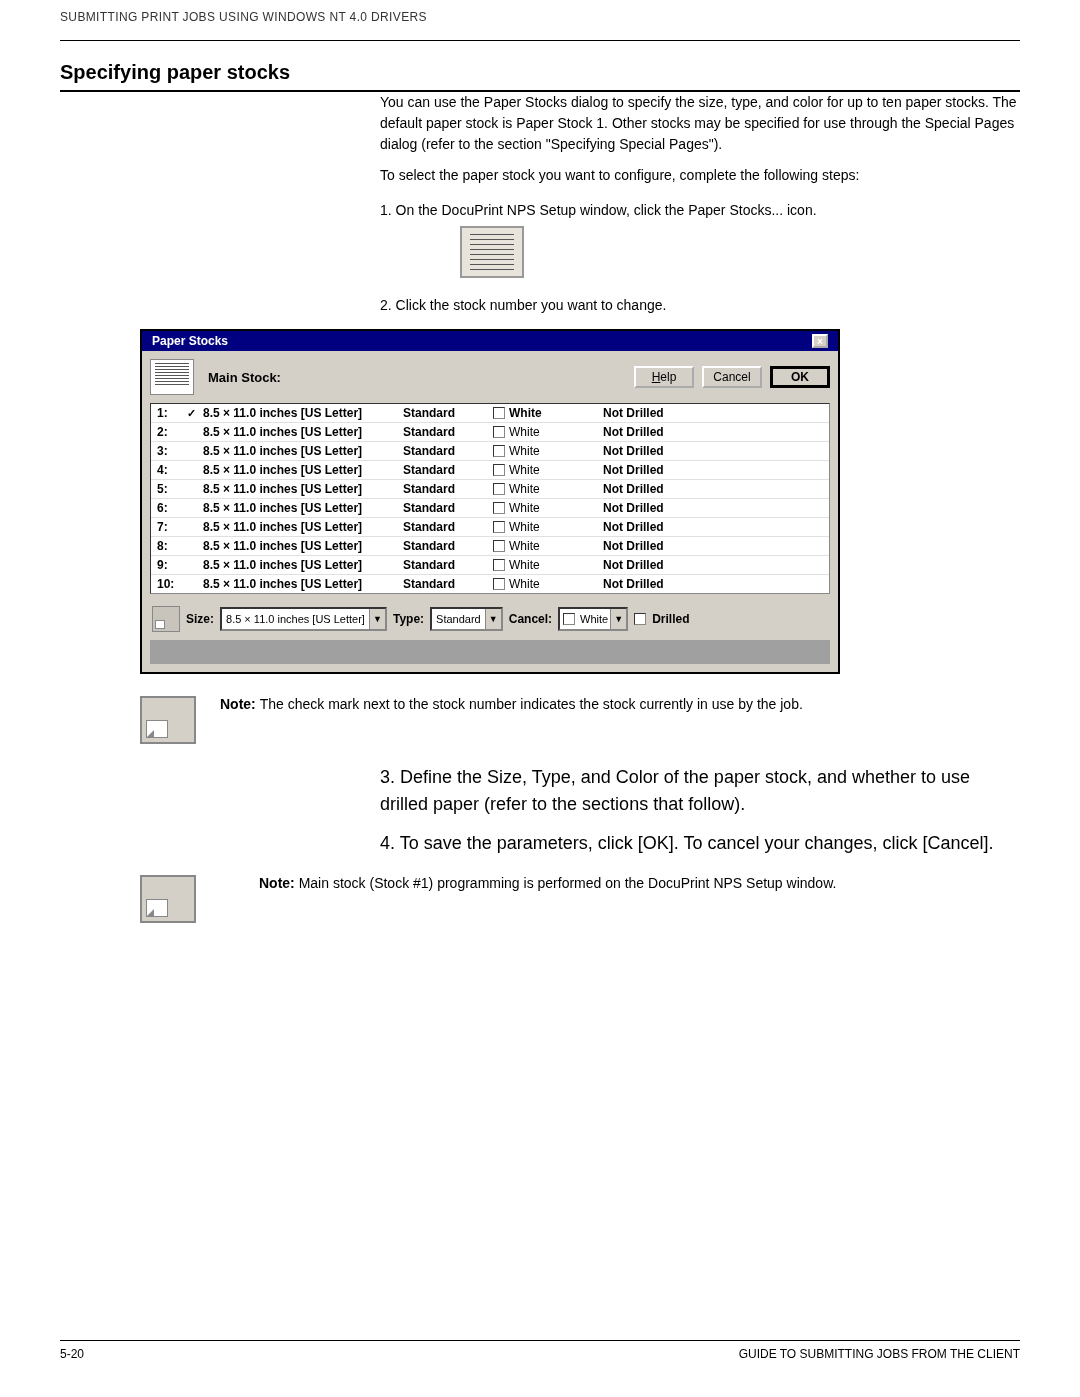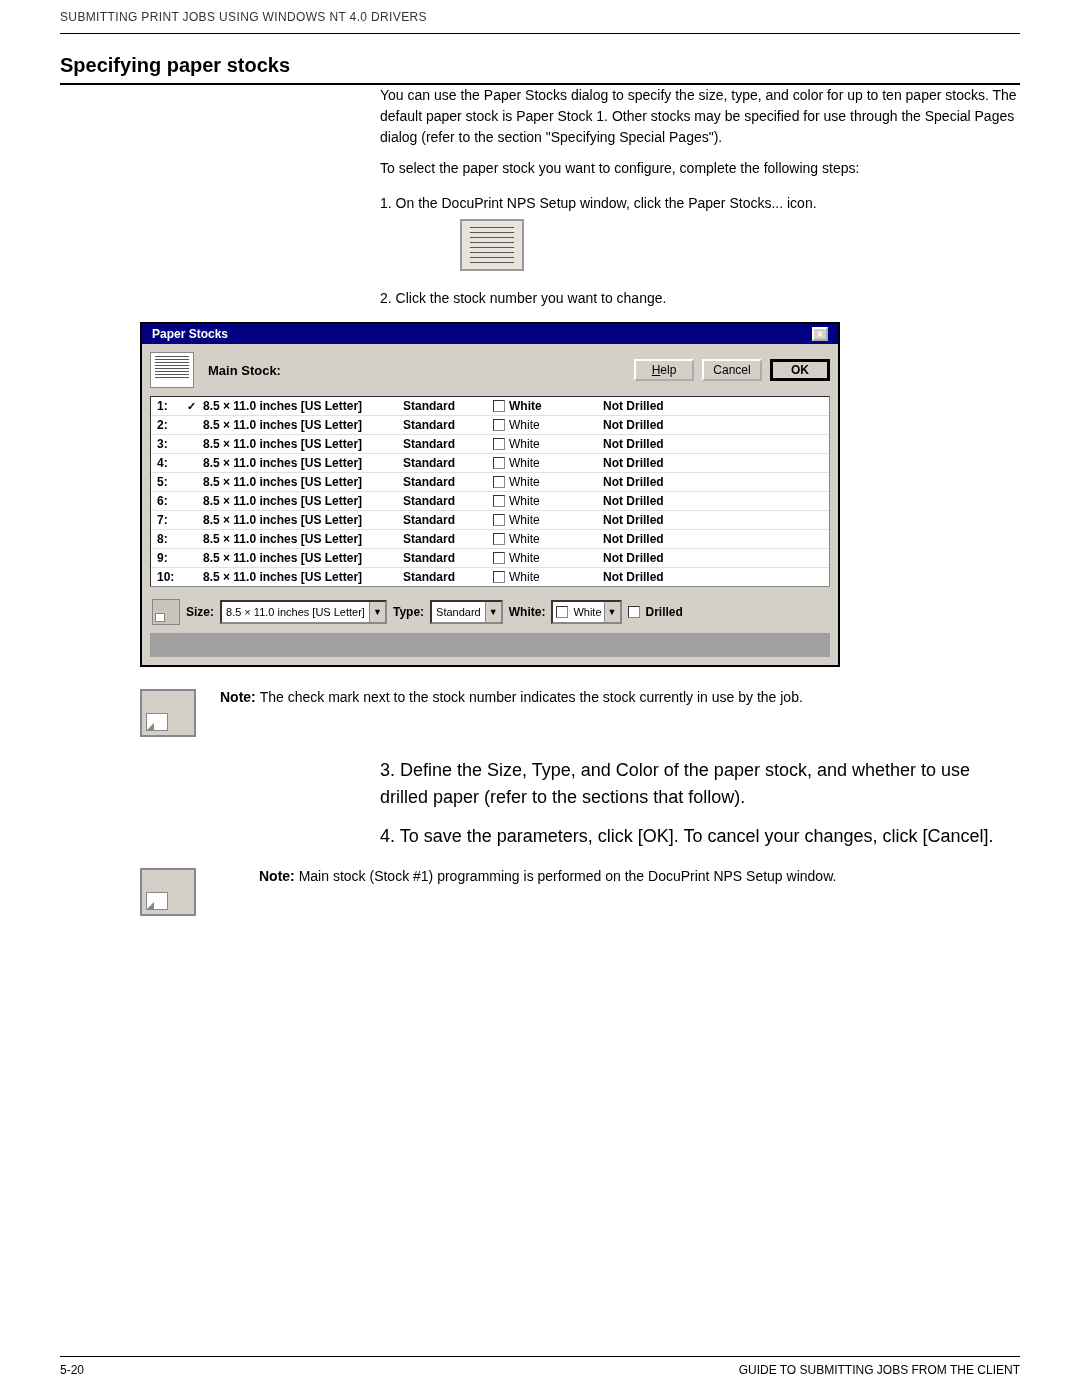--- a/index.html
+++ b/index.html
@@ -15,21 +15,21 @@
 
     .page-container {
       width: 1080px;
       min-height: 1397px;
       padding: 0 60px 40px 60px;
       position: relative;
     }
 
     .top-header {
       border-bottom: 1px solid #000;
-      padding: 10px 0 9px 0;
+      padding: 10px 0 16px 0;
       margin-bottom: 20px;
       font-size: 12px;
       color: #333;
       letter-spacing: 0.03em;
     }
 
     .section-title {
       font-size: 20px;
       font-weight: bold;
       border-bottom: 2px solid #000;
@@ -229,21 +229,21 @@
     }
 
     .numbered-step {
       margin-bottom: 12px;
       font-size: 18px;
       line-height: 1.5;
     }
 
     .page-footer {
       position: absolute;
-      bottom: 20px;
+      bottom: 36px;
       left: 60px;
       right: 60px;
       display: flex;
       justify-content: space-between;
       font-size: 12px;
       border-top: 1px solid #000;
       padding-top: 6px;
     }
 
     
@@ -436,21 +436,21 @@
             <span style="padding:1px 4px; font-size:11px;">8.5 × 11.0 inches [US Letter]</span>
             <div style="background:#d4d0c8; border-left:1px solid #888; width:16px; height:20px; display:flex; align-items:center; justify-content:center; font-size:9px; cursor:pointer;">▼</div>
           </div>
 
           <span style="font-weight:bold; font-size:12px;">Type:</span>
           <div style="display:flex; align-items:center; border:2px inset #888; background:#fff;">
             <span style="padding:1px 4px; font-size:11px;">Standard</span>
             <div style="background:#d4d0c8; border-left:1px solid #888; width:16px; height:20px; display:flex; align-items:center; justify-content:center; font-size:9px; cursor:pointer;">▼</div>
           </div>
 
-          <span style="font-weight:bold; font-size:12px;">White:</span>
+          <span style="font-weight:bold; font-size:12px;">Cancel:</span>
           <div style="display:flex; align-items:center; border:2px inset #888; background:#fff;">
             <span class="win-checkbox" style="margin:1px 3px;"></span>
             <span style="padding:1px 2px; font-size:11px;">White</span>
             <div style="background:#d4d0c8; border-left:1px solid #888; width:16px; height:20px; display:flex; align-items:center; justify-content:center; font-size:9px; cursor:pointer;">▼</div>
           </div>
 
           <span class="win-checkbox"></span>
           <span style="font-weight:bold; font-size:12px;">Drilled</span>
         </div>
 

